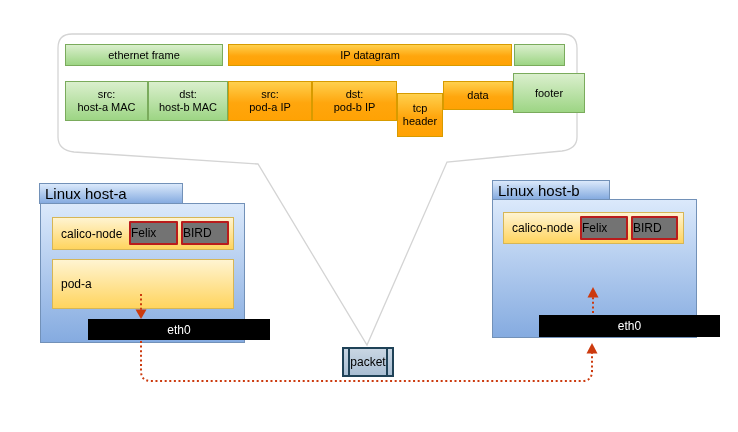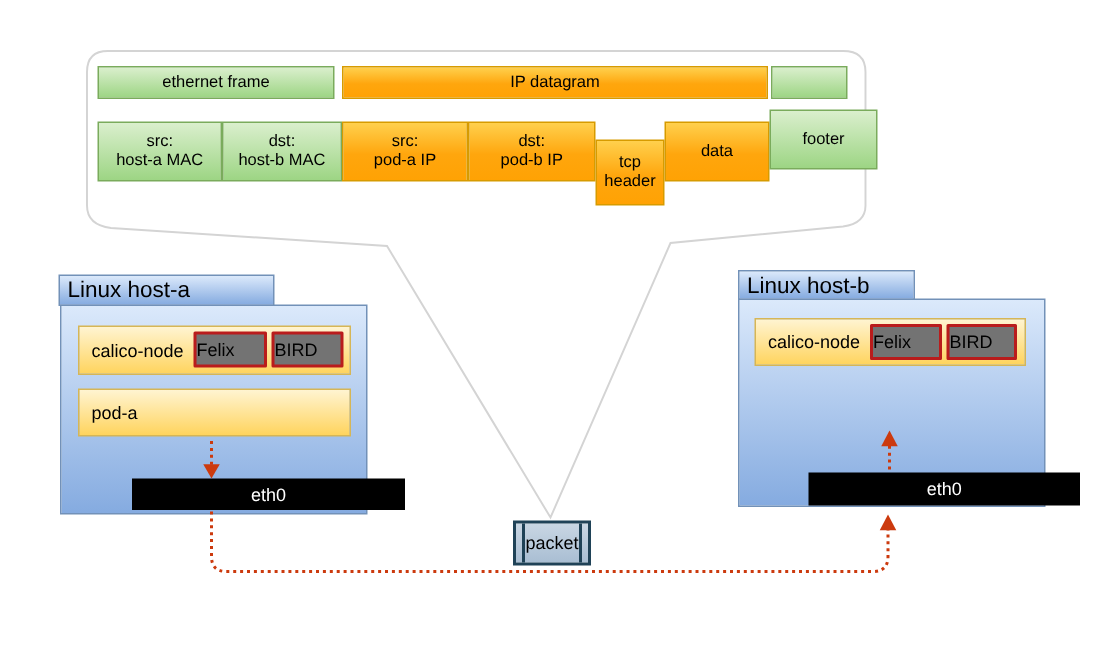--- a/index.html
+++ b/index.html
@@ -68,41 +68,41 @@
 pod-a IP</span>
   </div>
   <div class="cell orange" style="left:312px;top:81px;width:85px;height:40px">
     <span>dst:
 pod-b IP</span>
   </div>
   <div class="cell orange" style="left:397px;top:93px;width:46px;height:44px">
     <span>tcp
 header</span>
   </div>
-  <div class="cell orange" style="left:443px;top:81px;width:70px;height:40px">
+  <div class="cell orange" style="left:443px;top:81px;width:70px;height:29px">
     <span>data</span>
   </div>
   <div class="cell green" style="left:513px;top:73px;width:72px;height:40px">
     <span>footer</span>
   </div>
 
   <div class="bluebox tab" style="left:39px;top:183px;width:144px;height:21px">
     <span>Linux host-a</span>
   </div>
   <div class="bluebox" style="left:40px;top:203px;width:205px;height:140px"></div>
   <div class="yellow calico" style="left:52px;top:217px;width:182px;height:33px">
     <span>calico-node</span>
   </div>
   <div class="chip" style="left:129px;top:221px;width:49px;height:24px">
     <span>Felix</span>
   </div>
   <div class="chip" style="left:181px;top:221px;width:48px;height:24px">
     <span>BIRD</span>
   </div>
-  <div class="yellow pod" style="left:52px;top:259px;width:182px;height:32px">
+  <div class="yellow pod" style="left:52px;top:259px;width:182px;height:50px">
     <span>pod-a</span>
   </div>
   <div class="eth" style="left:52px;top:319px;width:182px;height:21px">
     <span>eth0</span>
   </div>
 
   <div class="bluebox tab" style="left:492px;top:180px;width:118px;height:20px">
     <span>Linux host-b</span>
   </div>
   <div class="bluebox" style="left:492px;top:199px;width:205px;height:139px"></div>

